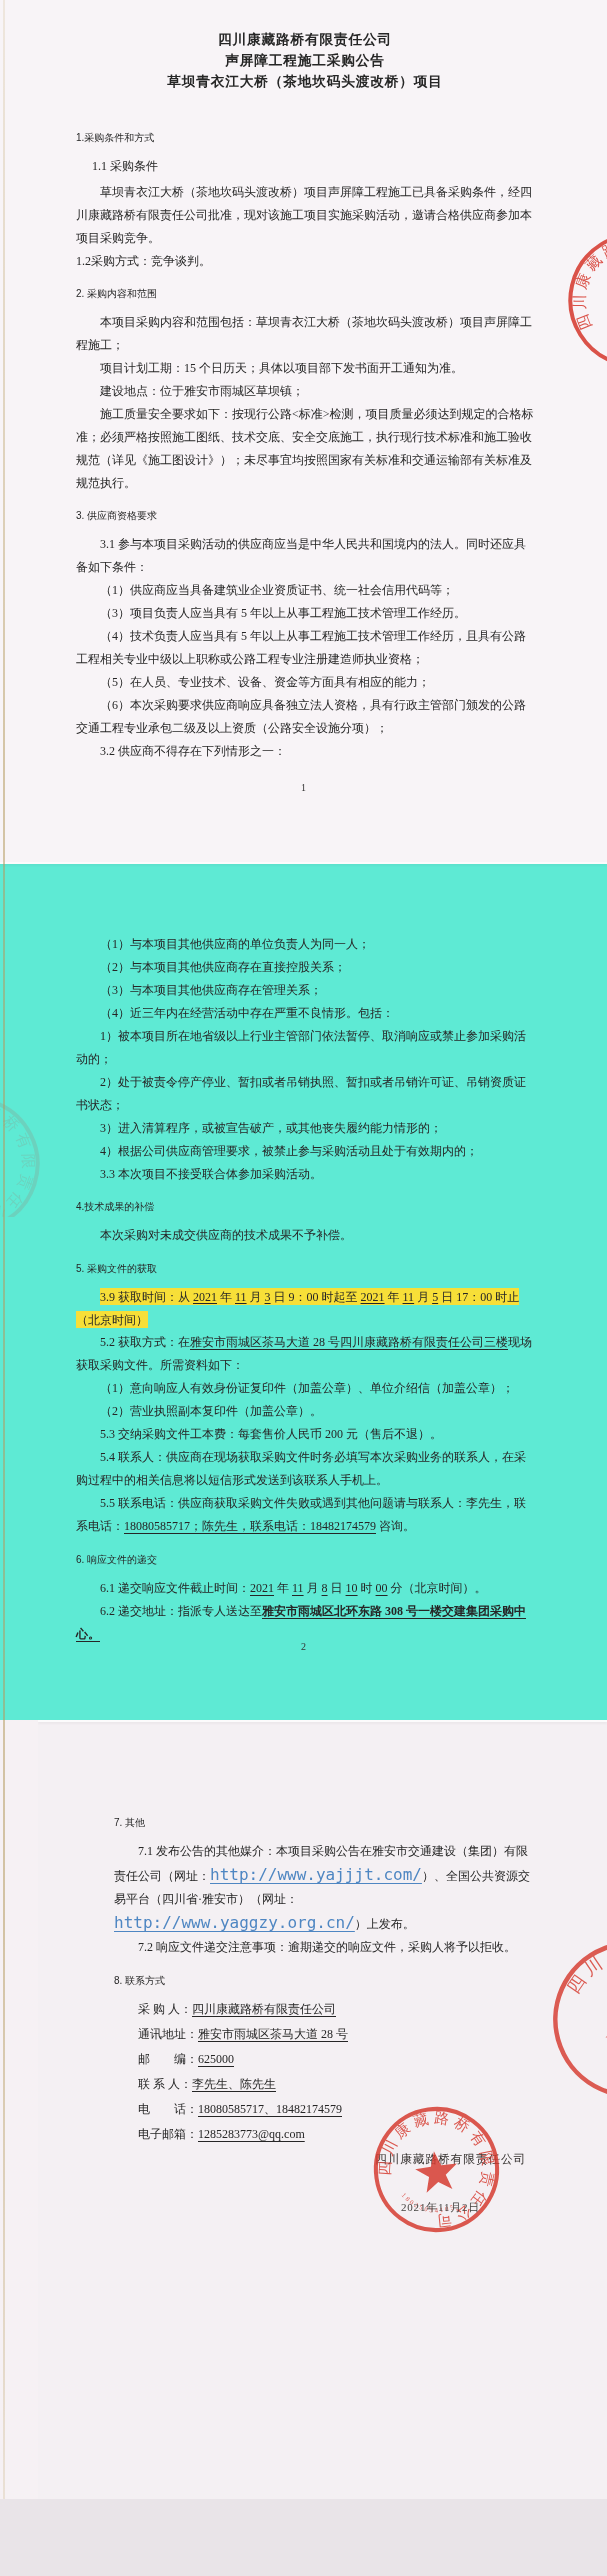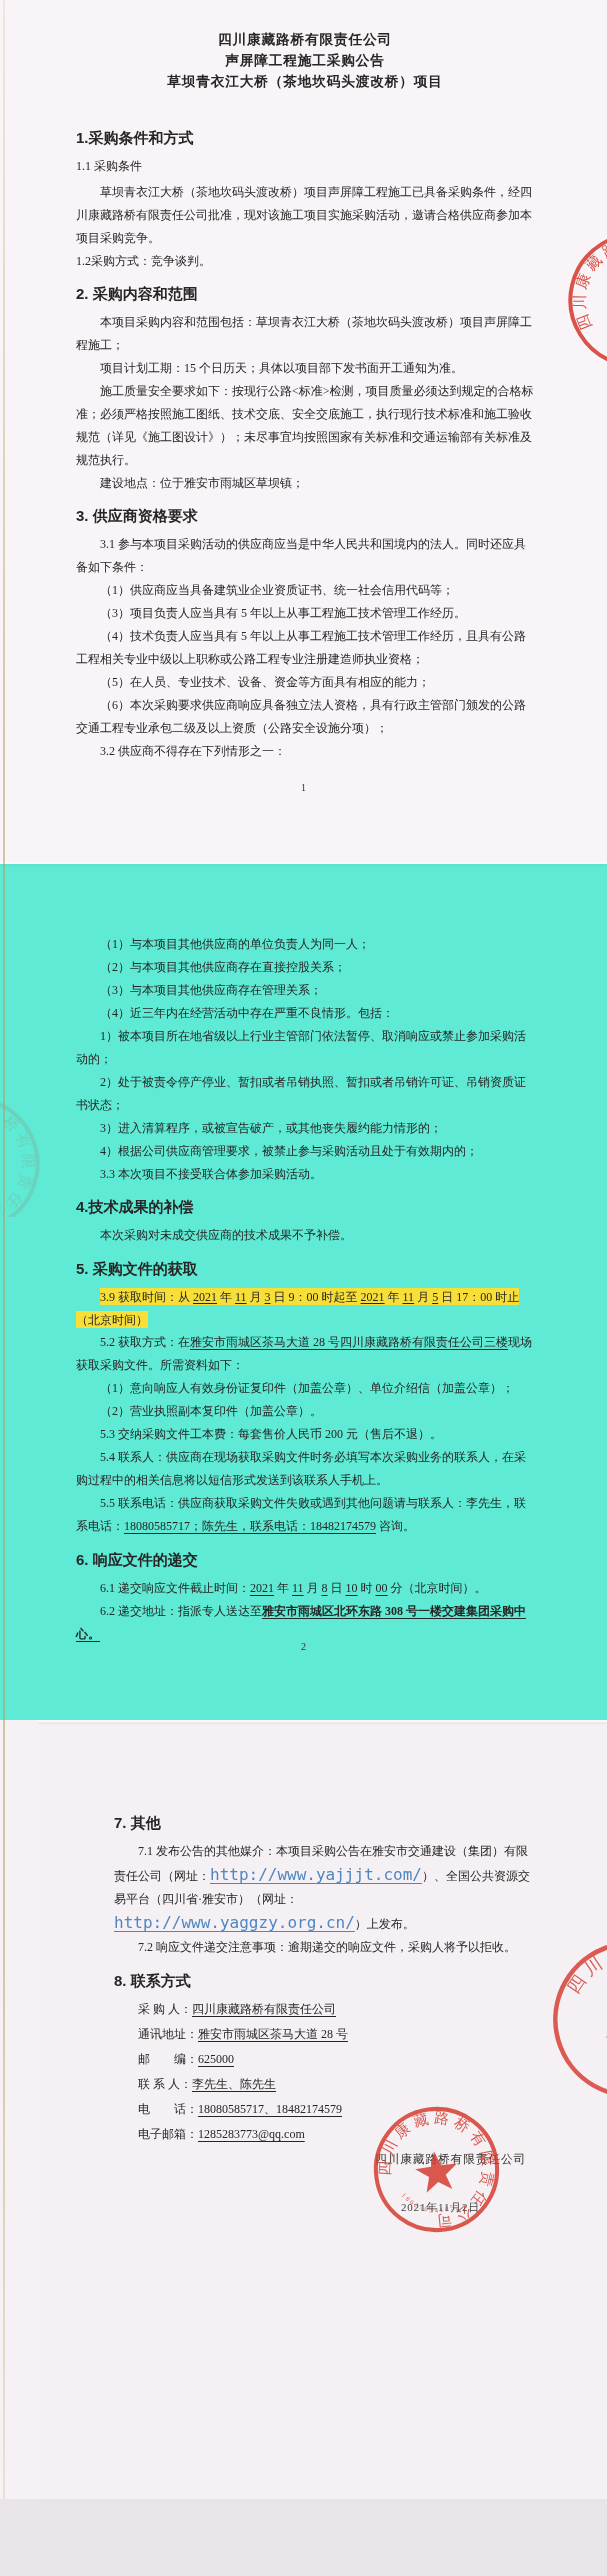--- a/index.html
+++ b/index.html
@@ -24,24 +24,24 @@
   }
   .bottom-strip { position:absolute; left:0; bottom:0; width:100%; height:6px; background:#e7edf4; z-index:6; }
 
   .content { position:relative; padding:0 73px 0 76px; z-index:2; }
   p { margin:0; font-size:12px; line-height:23px; }
   .indent { text-indent:24px; }
   .title-block { padding-top:29px; }
   .title-block p { text-align:center; font-size:13.7px; font-weight:bold; line-height:21px; letter-spacing:0.8px; }
   .h {
     font-family:"Liberation Sans","DejaVu Sans",sans-serif;
-    font-weight:bold; font-size:15px; line-height:20px; margin:11.4px 0 6.8px;
+    font-weight:normal; font-size:10px; line-height:20px; margin:11.4px 0 6.8px;
   }
   .h-first { margin-top:36px; }
-  .sub { margin:3px 0; }
+  .sub { margin:3px 16px; }
   .u { text-decoration:underline; text-underline-offset:3px; text-decoration-thickness:0.8px; }
   .bold { font-weight:bold; }
   .hl { background:#f7df38; box-decoration-break:clone; -webkit-box-decoration-break:clone; padding:1.5px 0; }
   .url {
     font-family:"DejaVu Sans Mono","Liberation Mono",monospace;
     font-size:16px; color:#4e86c2; text-decoration:underline; text-underline-offset:3px;
   }
   .page-num {
     position:absolute; left:0; width:100%; text-align:center;
     font-size:10px; color:#333; z-index:2;
@@ -68,22 +68,22 @@
       </div>
 
       <div class="h h-first">1.采购条件和方式</div>
       <p class="sub">1.1 采购条件</p>
       <p class="indent">草坝青衣江大桥（茶地坎码头渡改桥）项目声屏障工程施工已具备采购条件，经四川康藏路桥有限责任公司批准，现对该施工项目实施采购活动，邀请合格供应商参加本项目采购竞争。</p>
       <p>1.2采购方式：竞争谈判。</p>
 
       <div class="h">2. 采购内容和范围</div>
       <p class="indent">本项目采购内容和范围包括：草坝青衣江大桥（茶地坎码头渡改桥）项目声屏障工程施工；</p>
       <p class="indent">项目计划工期：15 个日历天；具体以项目部下发书面开工通知为准。</p>
+      <p class="indent">建设地点：位于雅安市雨城区草坝镇；</p>
       <p class="indent">施工质量安全要求如下：按现行公路&lt;标准&gt;检测，项目质量必须达到规定的合格标准；必须严格按照施工图纸、技术交底、安全交底施工，执行现行技术标准和施工验收规范（详见《施工图设计》）；未尽事宜均按照国家有关标准和交通运输部有关标准及规范执行。</p>
-      <p class="indent">建设地点：位于雅安市雨城区草坝镇；</p>
 
       <div class="h">3.  供应商资格要求</div>
       <p class="indent">3.1 参与本项目采购活动的供应商应当是中华人民共和国境内的法人。同时还应具备如下条件：</p>
       <p class="indent">（1）供应商应当具备建筑业企业资质证书、统一社会信用代码等；</p>
       <p class="indent">（3）项目负责人应当具有 5 年以上从事工程施工技术管理工作经历。</p>
       <p class="indent">（4）技术负责人应当具有 5 年以上从事工程施工技术管理工作经历，且具有公路工程相关专业中级以上职称或公路工程专业注册建造师执业资格；</p>
       <p class="indent">（5）在人员、专业技术、设备、资金等方面具有相应的能力；</p>
       <p class="indent">（6）本次采购要求供应商响应具备独立法人资格，具有行政主管部门颁发的公路交通工程专业承包二级及以上资质（公路安全设施分项）；</p>
       <p class="indent">3.2 供应商不得存在下列情形之一：</p>
     </div>

